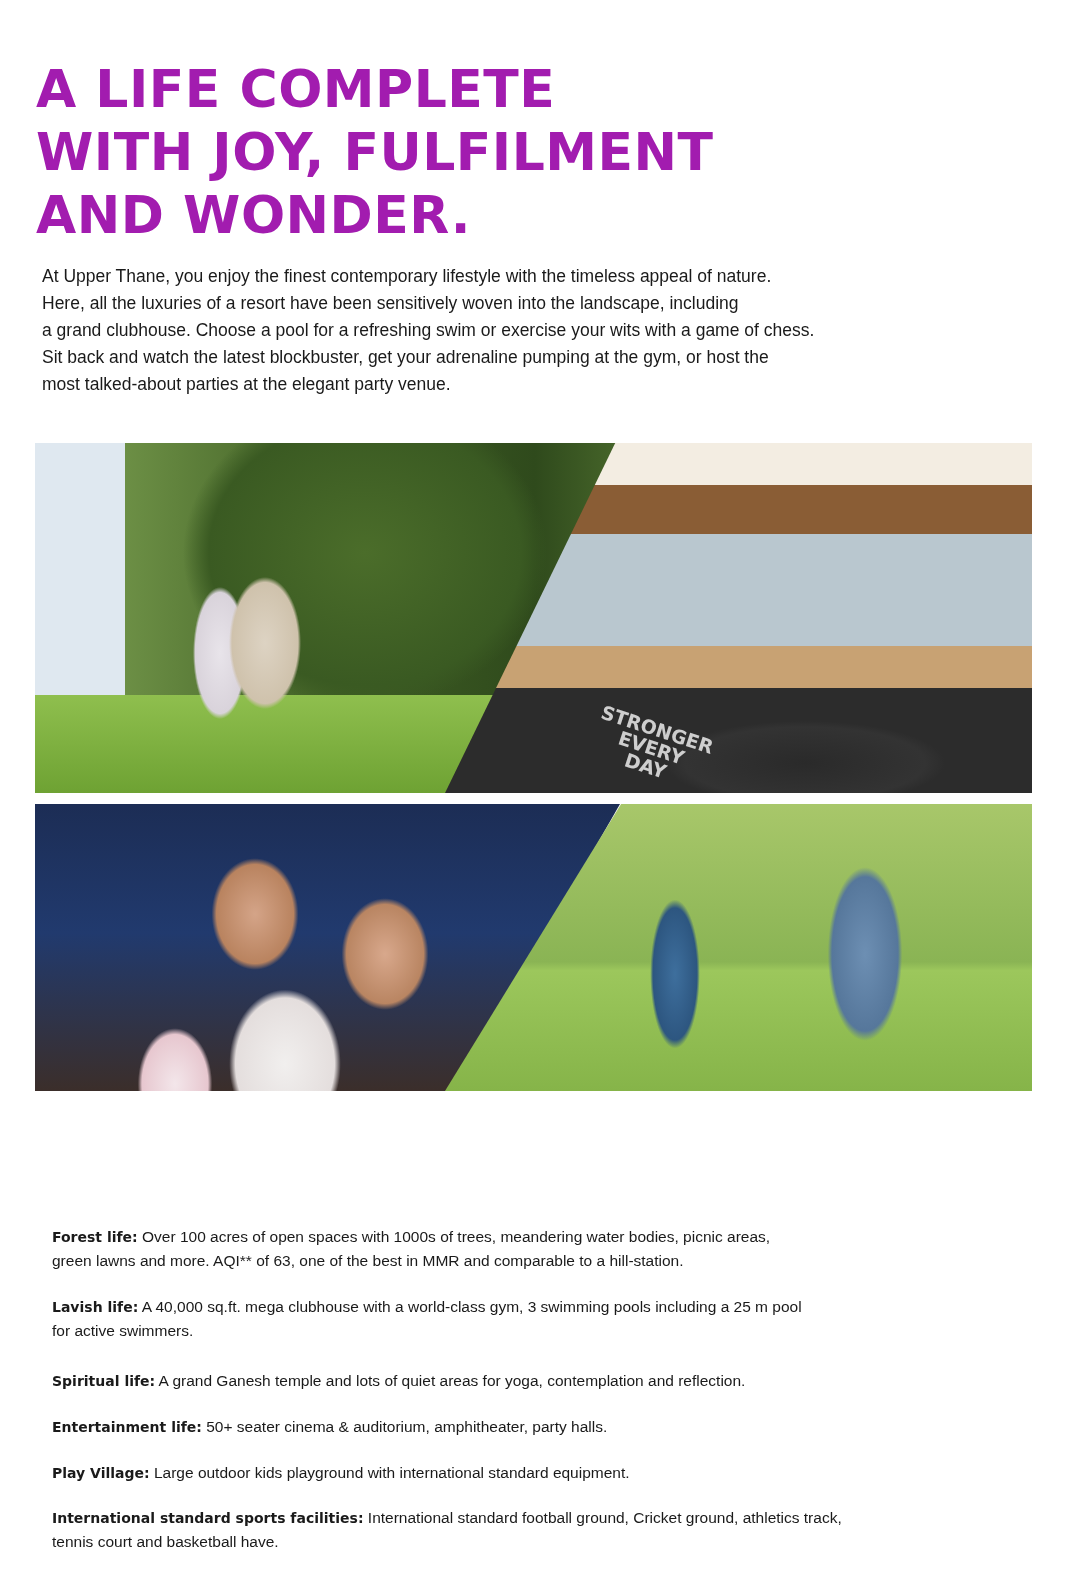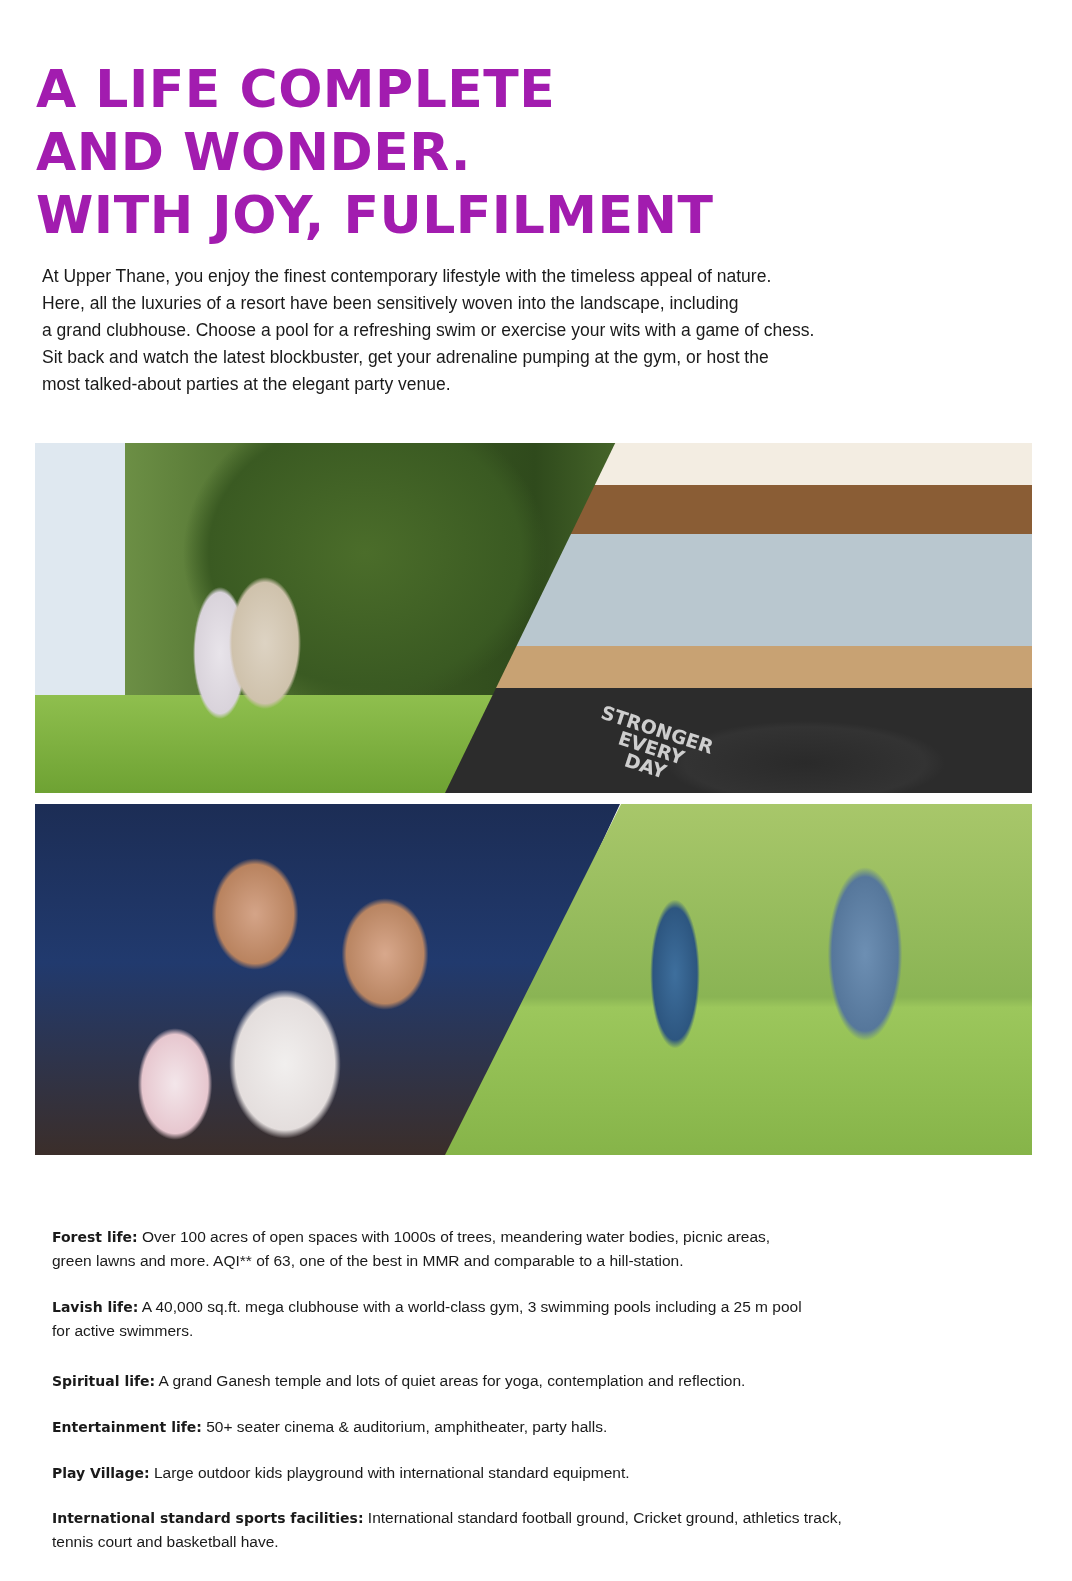--- a/index.html
+++ b/index.html
@@ -7,21 +7,21 @@
 
   .headline { position: absolute; left: 36px; top: 58px; margin: 0; color: #a21caf; font-family: "DejaVu Sans", sans-serif; font-weight: bold; font-size: 52px; line-height: 63px; letter-spacing: 0.5px; }
   .headline span { display: block; }
 
   .intro { position: absolute; left: 36px; top: 257px; width: 960px; margin: 6px; font-family: "Liberation Sans", sans-serif; font-size: 17.5px; line-height: 27px; color: #1a1a1a; }
   .intro span { display: block; white-space: nowrap; }
 
   .collage { position: absolute; left: 35px; top: 443px; width: 997px; height: 712px; }
   .row { position: absolute; left: 0; width: 997px; height: 350px; overflow: hidden; }
   .row.top { top: 0; }
-  .row.bottom { top: 361px; height: 351px; }
+  .row.bottom { top: 361px; height: 287px; }
   .photo { position: absolute; top: 0; height: 100%; }
 
   
   .p-forest { left: 0; width: 600px; clip-path: polygon(0 0, 100% 0, 72% 100%, 0 100%);
     background:
       radial-gradient(ellipse 60px 110px at 230px 200px, #ddd3c3 0%, #cfc2ac 55%, transparent 60%),
       radial-gradient(ellipse 45px 110px at 185px 210px, #e8e4ea 0%, #d9d3db 55%, transparent 60%),
       linear-gradient(180deg, transparent 0 72%, #8fbf4e 72%, #6ea233 100%),
       radial-gradient(ellipse 260px 220px at 330px 110px, #4b6d2a 0%, #3a5a22 60%, transparent 70%),
       linear-gradient(90deg, #dfe8f0 0 90px, #6c8f45 90px, #3f5e24 300px, #2f4a1c 500px, #4a6a2c 600px);
@@ -56,22 +56,22 @@
 
   .features { position: absolute; left: 36px; top: 1209px; width: 900px; font-family: "Liberation Sans", sans-serif; font-size: 15.5px; line-height: 24px; color: #1a1a1a; }
   .feature { position: absolute; left: 0; width: 900px; margin: 16px; }
   .feature .label { font-family: "DejaVu Sans", sans-serif; font-weight: bold; font-size: 14px; }
 </style>
 </head>
 <body>
 
 <h1 class="headline">
   <span>A LIFE COMPLETE</span>
+  <span>WITH JOY, FULFILMENT</span>
   <span>AND WONDER.</span>
-  <span>WITH JOY, FULFILMENT</span>
 </h1>
 
 <p class="intro">
   <span>At Upper Thane, you enjoy the finest contemporary lifestyle with the timeless appeal of nature.</span>
   <span>Here, all the luxuries of a resort have been sensitively woven into the landscape, including</span>
   <span>a grand clubhouse. Choose a pool for a refreshing swim or exercise your wits with a game of chess.</span>
   <span>Sit back and watch the latest blockbuster, get your adrenaline pumping at the gym, or host the</span>
   <span>most talked-about parties at the elegant party venue.</span>
 </p>
 

